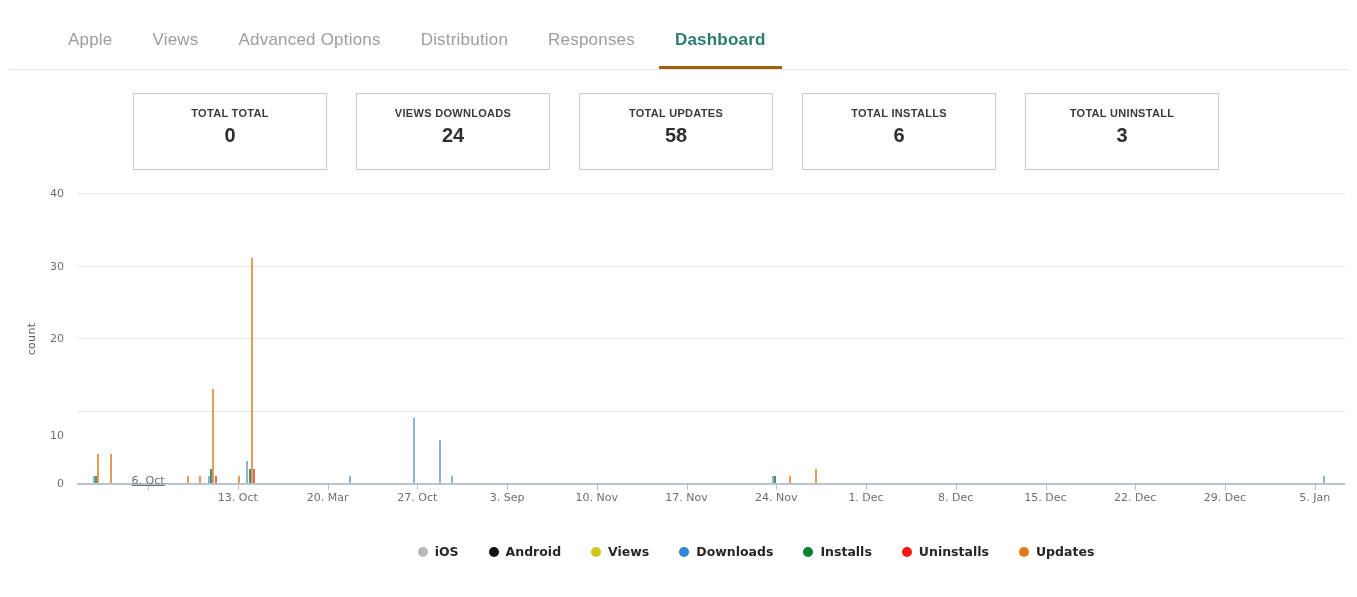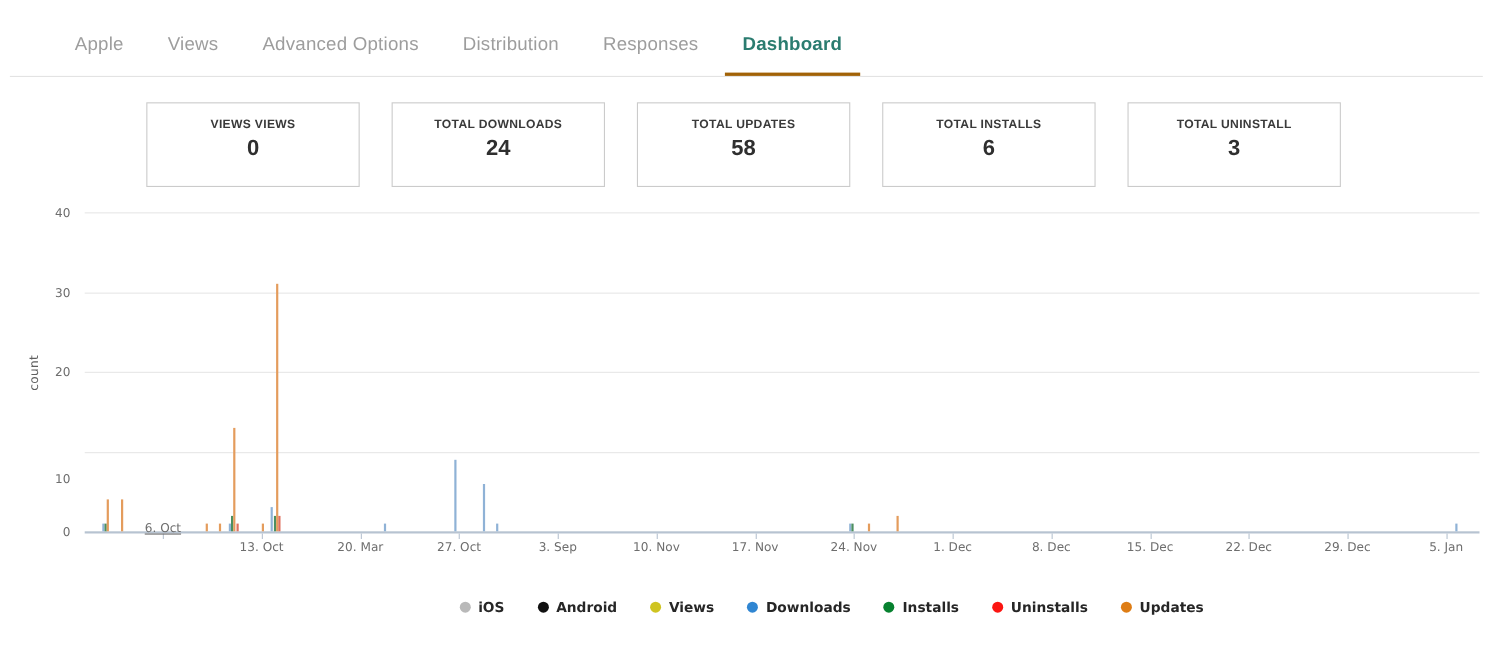--- a/index.html
+++ b/index.html
@@ -51,25 +51,25 @@
     <div class="tab">Apple</div>
     <div class="tab">Views</div>
     <div class="tab">Advanced Options</div>
     <div class="tab">Distribution</div>
     <div class="tab">Responses</div>
     <div class="tab active">Dashboard</div>
   </div>
 
 <div class="stats">
     <div class="card">
-      <div class="lbl">VIEWS VIEWS</div>
+      <div class="lbl">TOTAL TOTAL</div>
       <div class="val">0</div>
     </div>
     <div class="card">
-      <div class="lbl">TOTAL DOWNLOADS</div>
+      <div class="lbl">VIEWS DOWNLOADS</div>
       <div class="val">24</div>
     </div>
     <div class="card">
       <div class="lbl">TOTAL UPDATES</div>
       <div class="val">58</div>
     </div>
     <div class="card">
       <div class="lbl">TOTAL INSTALLS</div>
       <div class="val">6</div>
     </div>

